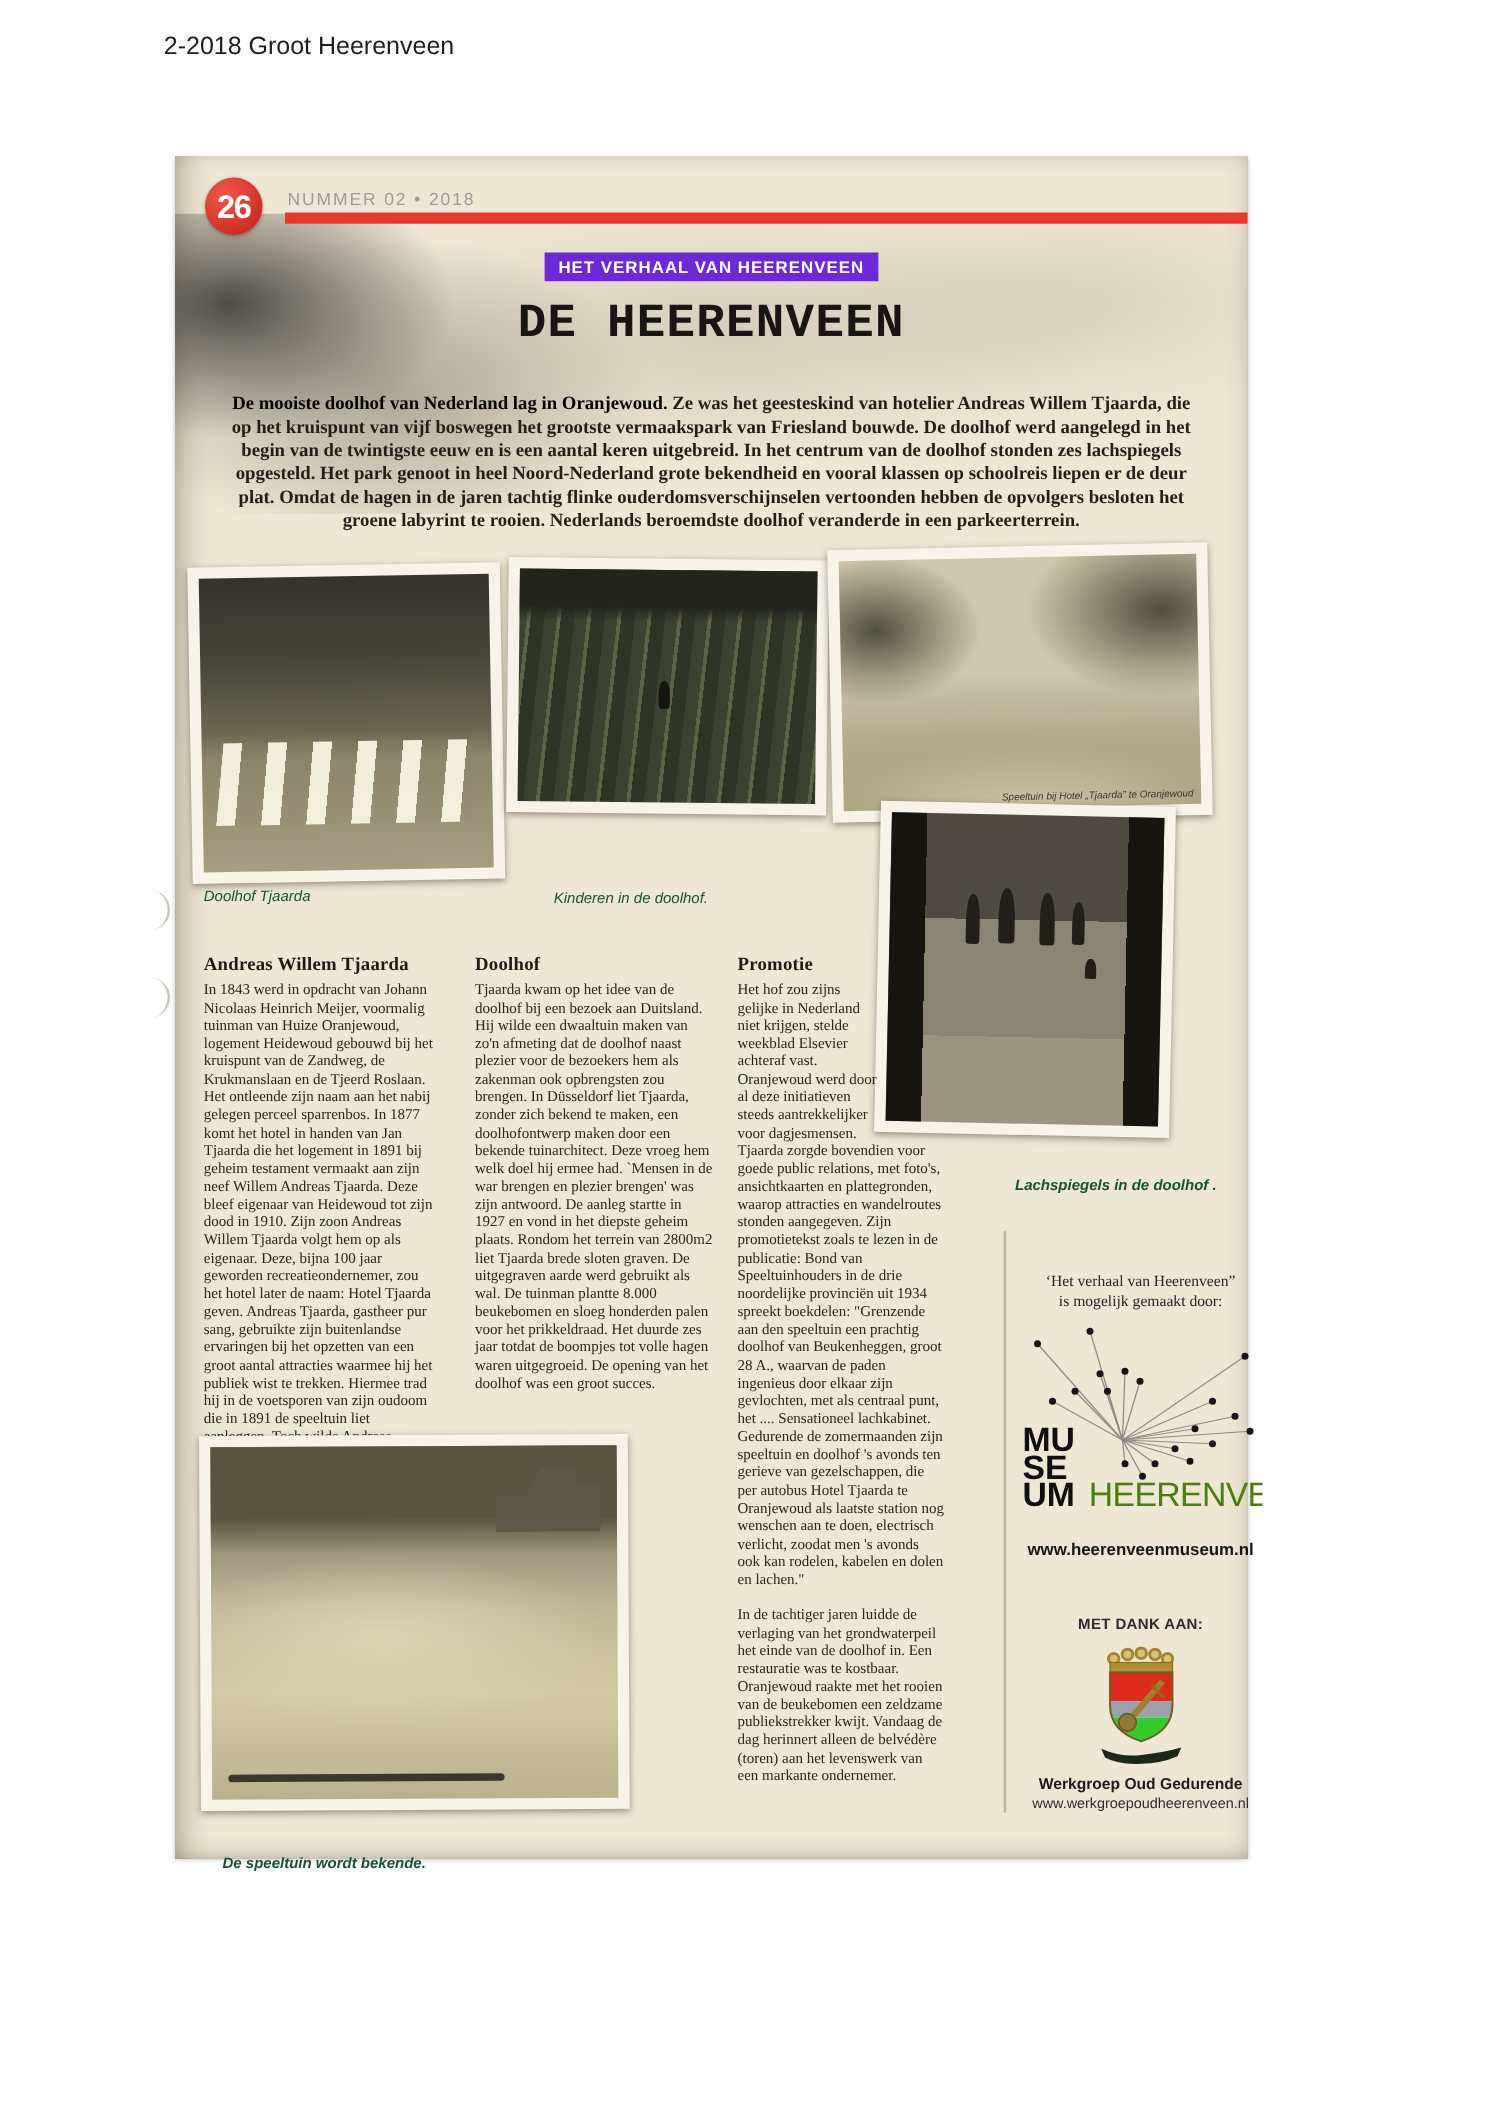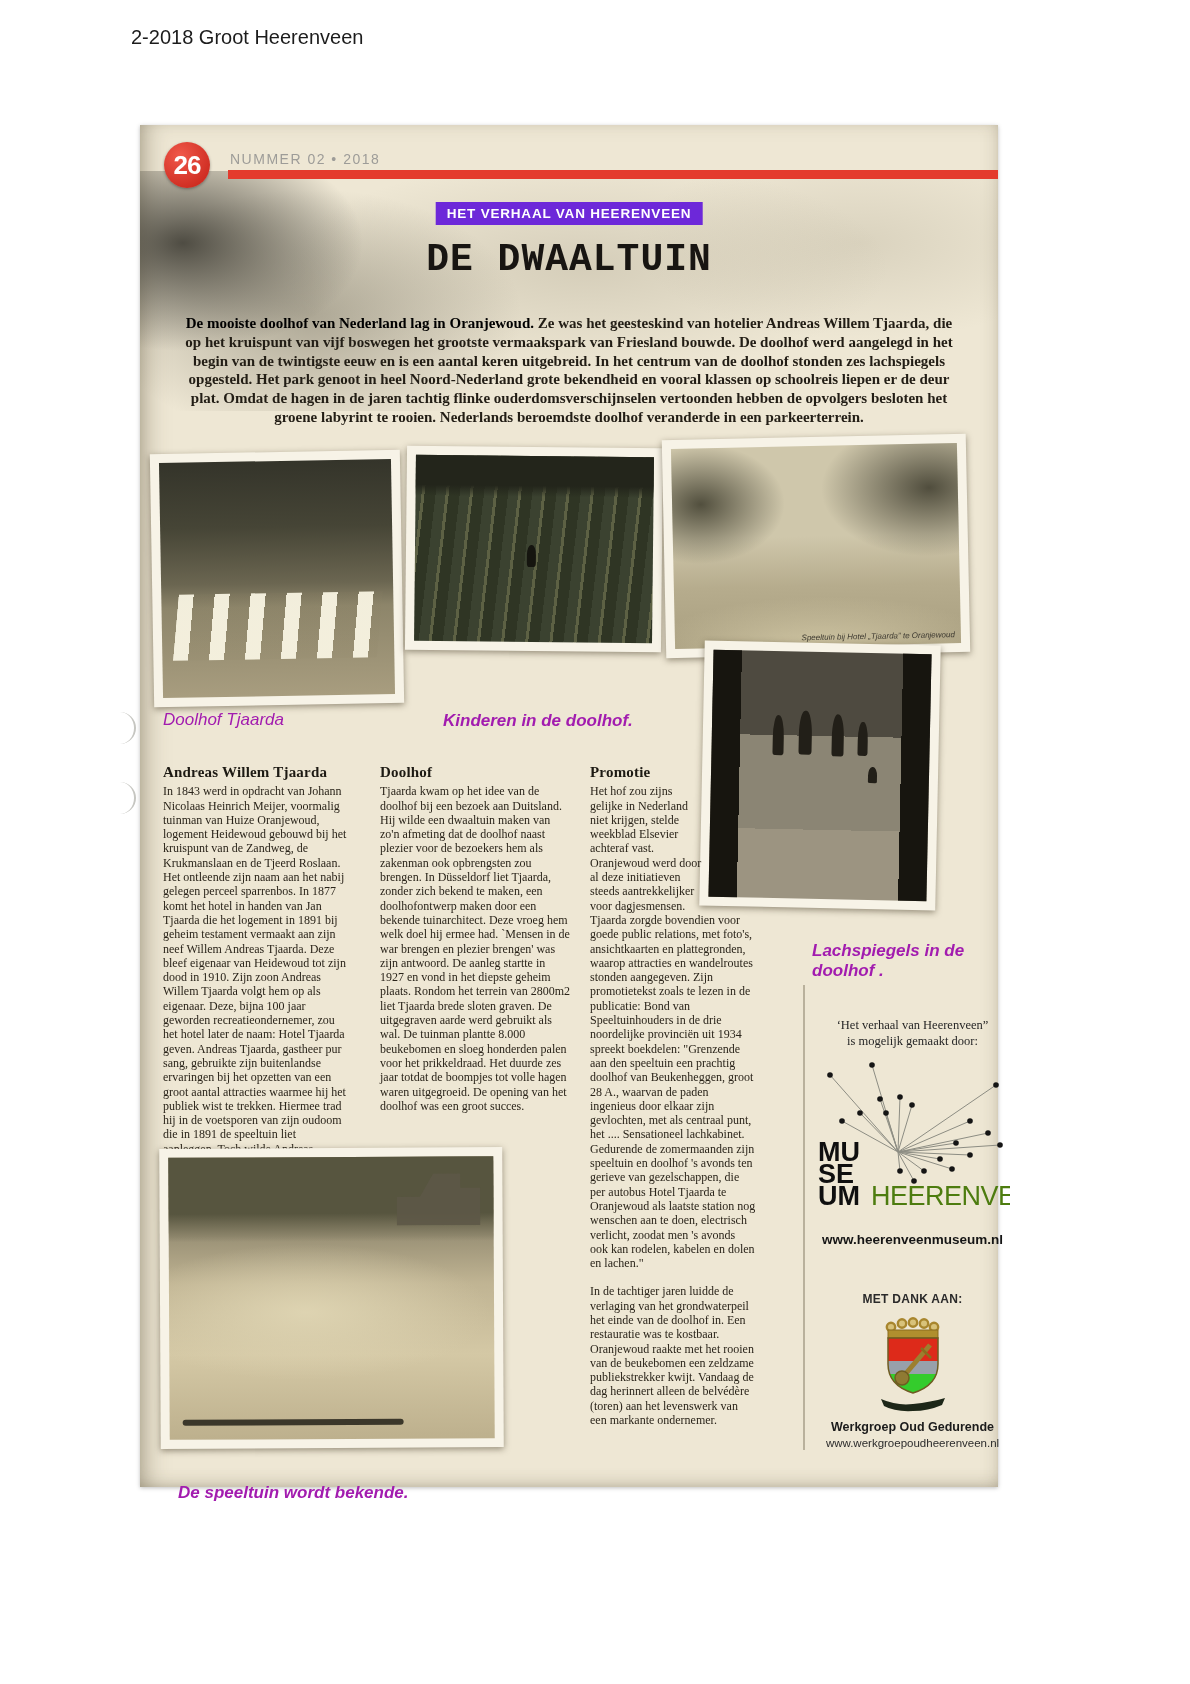--- a/index.html
+++ b/index.html
@@ -67,21 +67,21 @@
   .photo5{left:20px;top:1023px;width:325px;height:282px;transform:rotate(-.3deg);}
   .photo5 .img{background:
     linear-gradient(180deg,#57553f 0 20%, rgba(87,85,63,0) 30%),
     radial-gradient(ellipse 90px 55px at 86% 10%, rgba(66,62,48,.9), transparent 75%),
     radial-gradient(ellipse 230px 85px at 42% 55%, rgba(224,214,180,.9), transparent 80%),
     linear-gradient(180deg,#9a9176 0 28%,#c0b493 45%,#d4c8a5 70%,#bdb08d 100%);}
   .photo5 .house{position:absolute;right:4%;top:6%;width:84px;height:52px;background:#5d5847;opacity:.9;
     clip-path:polygon(0 100%,0 45%,28% 45%,44% 0,76% 0,76% 28%,100% 28%,100% 100%);}
   .photo5 .log{position:absolute;left:4%;right:28%;bottom:5%;height:6px;background:#3b372a;border-radius:3px;}
 
-  .cap{position:absolute;font-style:italic;font-size:17px;color:#a21caf;}
+  .cap{position:absolute;font-style:italic;font-size:12px;color:#14532d;}
   .cap.bold{font-weight:bold;margin-top:26px;}
 
   .col{position:absolute;top:640px;font-family:"Liberation Serif",serif;font-size:12px;
     line-height:14.3px;color:#2a241a;}
   .col h3{margin:0 0 5px 0;font-size:15px;font-weight:bold;color:#1d1a13;letter-spacing:.2px;}
   .col p{margin:0;}
   .col p + p{margin-top:14px;}
   .col1{left:23px;width:186px;}
   .col2{left:240px;width:190px;}
   .col3{left:450px;width:166px;}
@@ -116,21 +116,21 @@
 
   <div class="mag-page">
 
     <div class="header-art"></div>
 
     <div class="badge">26</div>
     <div class="issue">NUMMER 02 • 2018</div>
     <div class="red-bar"></div>
 
     <div class="kicker">HET VERHAAL VAN HEERENVEEN</div>
-    <div class="title">DE DWAALTUIN</div>
+    <div class="title">DE HEERENVEEN</div>
 
     <div class="intro"><span class="lead">De mooiste doolhof van Nederland lag in Oranjewoud.</span><span> Ze was het geesteskind van hotelier Andreas Willem Tjaarda, die op het kruispunt van vijf boswegen het grootste vermaakspark van Friesland bouwde. De doolhof werd aangelegd in het begin van de twintigste eeuw en is een aantal keren uitgebreid. In het centrum van de doolhof stonden zes lachspiegels opgesteld. Het park genoot in heel Noord-Nederland grote bekendheid en vooral klassen op schoolreis liepen er de deur plat. Omdat de hagen in de jaren tachtig flinke ouderdomsverschijnselen vertoonden hebben de opvolgers besloten het groene labyrint te rooien. Nederlands beroemdste doolhof veranderde in een parkeerterrein.</span></div>
 
     <div class="photo photo1">
       <div class="img">
         <div class="sheets"></div>
       </div>
     </div>
     <div class="photo photo2">
       <div class="img">
@@ -146,21 +146,21 @@
       <div class="img">
         <div class="fig" style="left:28%;top:26%;width:11px;height:40px;"></div>
         <div class="fig" style="left:40%;top:24%;width:13px;height:44px;"></div>
         <div class="fig" style="left:55%;top:25%;width:12px;height:42px;"></div>
         <div class="fig" style="left:67%;top:28%;width:10px;height:34px;"></div>
         <div class="fig" style="left:72%;top:46%;width:9px;height:16px;"></div>
       </div>
     </div>
 
     <div class="cap" style="left:23px;top:585px;">Doolhof Tjaarda</div>
-    <div class="cap" style="left:303px;top:586px;font-weight:bold;">Kinderen in de doolhof.</div>
+    <div class="cap" style="left:303px;top:586px;">Kinderen in de doolhof.</div>
     <div class="cap bold" style="left:672px;top:790px;">Lachspiegels in de doolhof .</div>
 
     <div class="col col1">
       <h3>Andreas Willem Tjaarda</h3>
       <p>In 1843 werd in opdracht van Johann Nicolaas Heinrich Meijer, voormalig tuinman van Huize Oranjewoud, logement Heidewoud gebouwd bij het kruispunt van de Zandweg, de Krukmanslaan en de Tjeerd Roslaan. Het ontleende zijn naam aan het nabij gelegen perceel sparrenbos. In 1877 komt het hotel in handen van Jan Tjaarda die het logement in 1891 bij geheim testament vermaakt aan zijn neef Willem Andreas Tjaarda. Deze bleef eigenaar van Heidewoud tot zijn dood in 1910. Zijn zoon Andreas Willem Tjaarda volgt hem op als eigenaar. Deze, bijna 100 jaar geworden recreatieondernemer, zou het hotel later de naam: Hotel Tjaarda geven. Andreas Tjaarda, gastheer pur sang, gebruikte zijn buitenlandse ervaringen bij het opzetten van een groot aantal attracties waarmee hij het publiek wist te trekken. Hiermee trad hij in de voetsporen van zijn oudoom die in 1891 de speeltuin liet aanleggen. Toch wilde Andreas Tjaarda het nog groter aanpakken.</p>
     </div>
     <div class="col col2">
       <h3>Doolhof</h3>
       <p>Tjaarda kwam op het idee van de doolhof bij een bezoek aan Duitsland. Hij wilde een dwaaltuin maken van zo'n afmeting dat de doolhof naast plezier voor de bezoekers hem als zakenman ook opbrengsten zou brengen. In Düsseldorf liet Tjaarda, zonder zich bekend te maken, een doolhofontwerp maken door een bekende tuinarchitect. Deze vroeg hem welk doel hij ermee had. `Mensen in de war brengen en plezier brengen' was zijn antwoord. De aanleg startte in 1927 en vond in het diepste geheim plaats. Rondom het terrein van 2800m2 liet Tjaarda brede sloten graven. De uitgegraven aarde werd gebruikt als wal. De tuinman plantte 8.000 beukebomen en sloeg honderden palen voor het prikkeldraad. Het duurde zes jaar totdat de boompjes tot volle hagen waren uitgegroeid. De opening van het doolhof was een groot succes.</p>
     </div>

